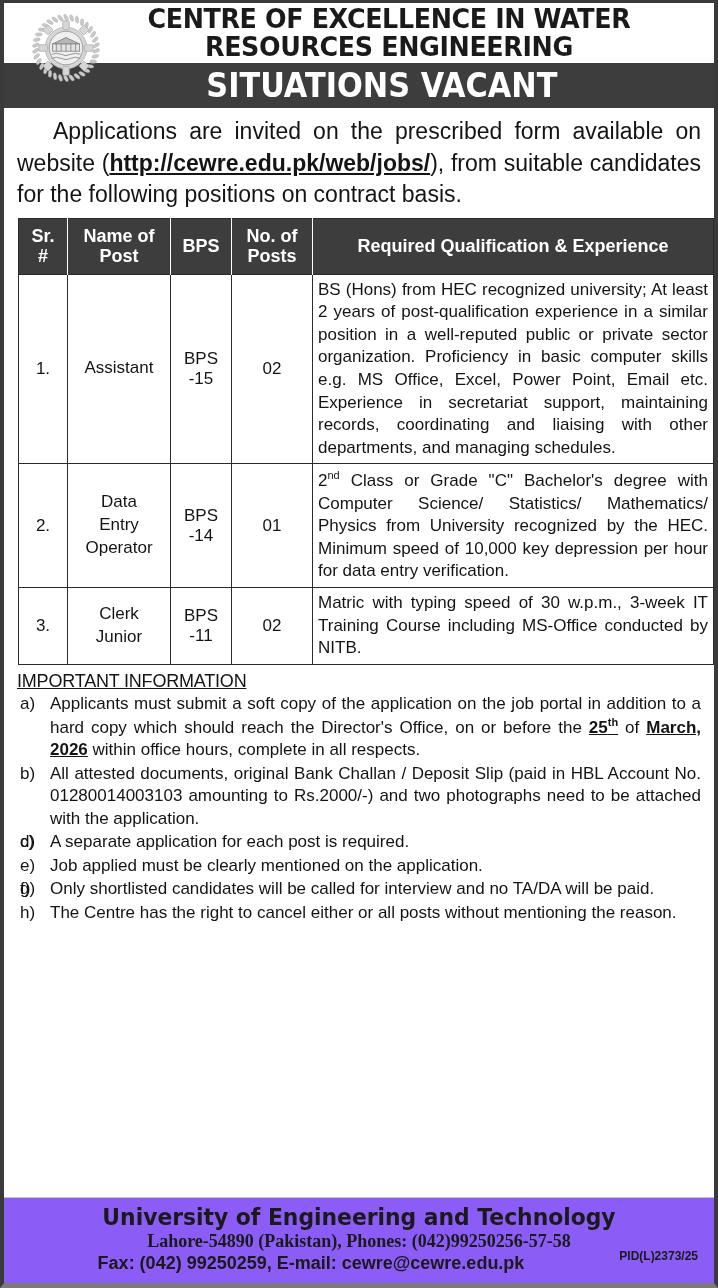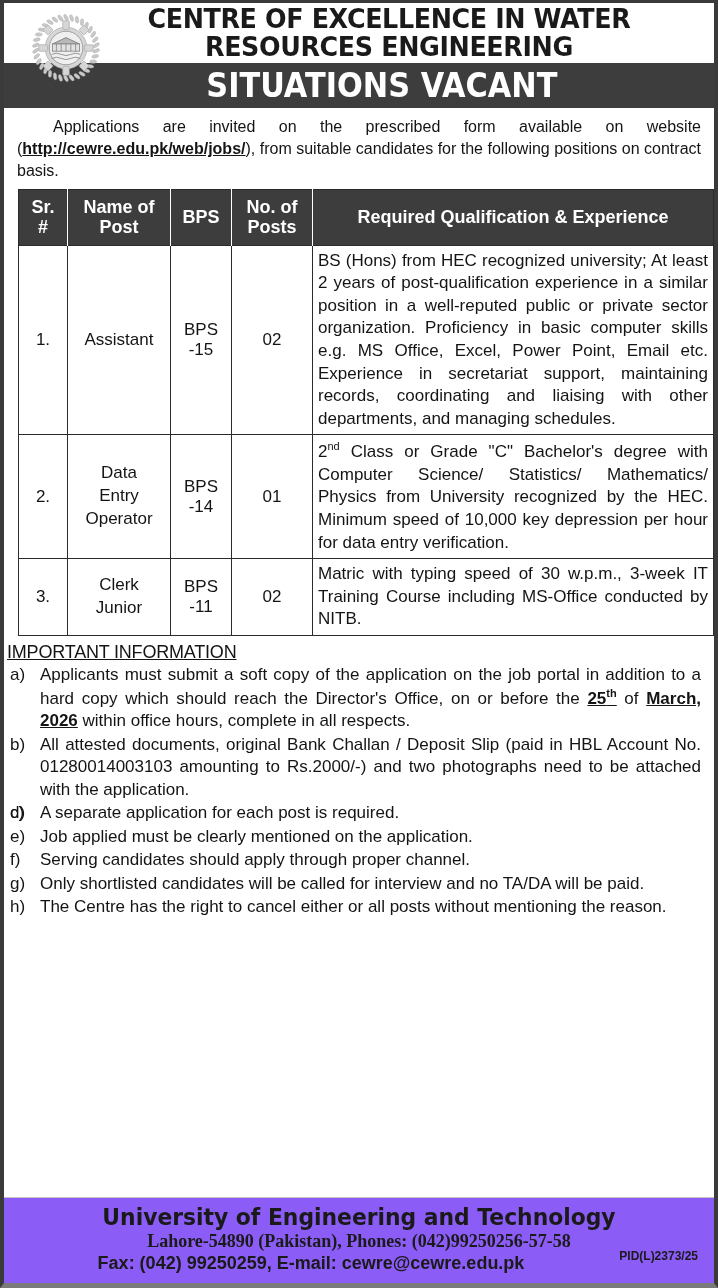--- a/index.html
+++ b/index.html
@@ -85,21 +85,21 @@
     top: 5px;
     width: 80px;
     height: 80px;
     z-index: 6;
     pointer-events: none;
   }
 
   
   .intro {
     padding: 8px 13px 4px 13px;
-    font-size: 16px;
+    font-size: 23px;
     line-height: 1.38;
     text-align: justify;
     color: #141414;
     font-family: "Liberation Sans", sans-serif;
   }
   .intro .lead { padding-left: 36px; }
   .intro b.url {
     font-weight: bold;
     text-decoration: underline;
   }
@@ -143,21 +143,21 @@
     text-align: justify;
     line-height: 1.33;
     padding: 5px 7px 5px 8px;
     vertical-align: top;
   }
   td.c-req.mid { vertical-align: middle; }
   sup.ord { font-size: 11px; vertical-align: super; }
 
   
   .info-wrap {
-    padding: 5px 13px 0 3px;
+    padding: 5px 13px 0 13px;
   }
   .info-heading {
     font-size: 18px;
     color: #141414;
     text-decoration: underline;
     margin: 1px 0 1px 0;
     letter-spacing: -0.2px;
     font-family: "Liberation Sans", sans-serif;
   }
   ol.info-list {
@@ -388,21 +388,21 @@
 
       <li>
         <span class="marker">d)</span><span>A separate application for each post is required.</span>
       </li>
 
       <li>
         <span class="marker">e)</span><span>Job applied must be clearly mentioned on the application.</span>
       </li>
 
       <li>
-        <span class="marker">f)</span><span>Serving candidates should apply through proper channel.</span>
+        <span class="marker">f)</span>
       </li>
 
       <li>
         <span class="marker">g)</span><span>Only shortlisted candidates will be called for interview and no TA/DA will be paid.</span>
       </li>
 
       <li>
         <span class="marker">h)</span><span>The Centre has the right to cancel either or all posts without mentioning the reason.</span>
       </li>
 

